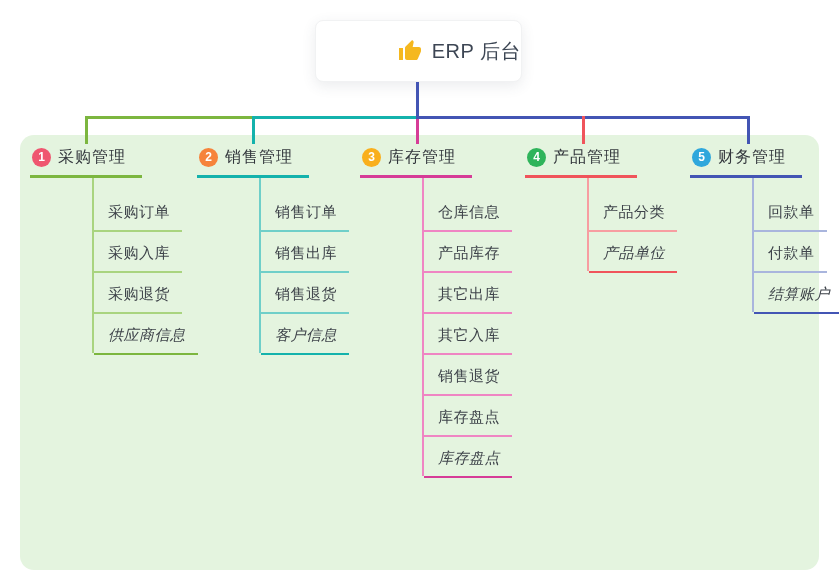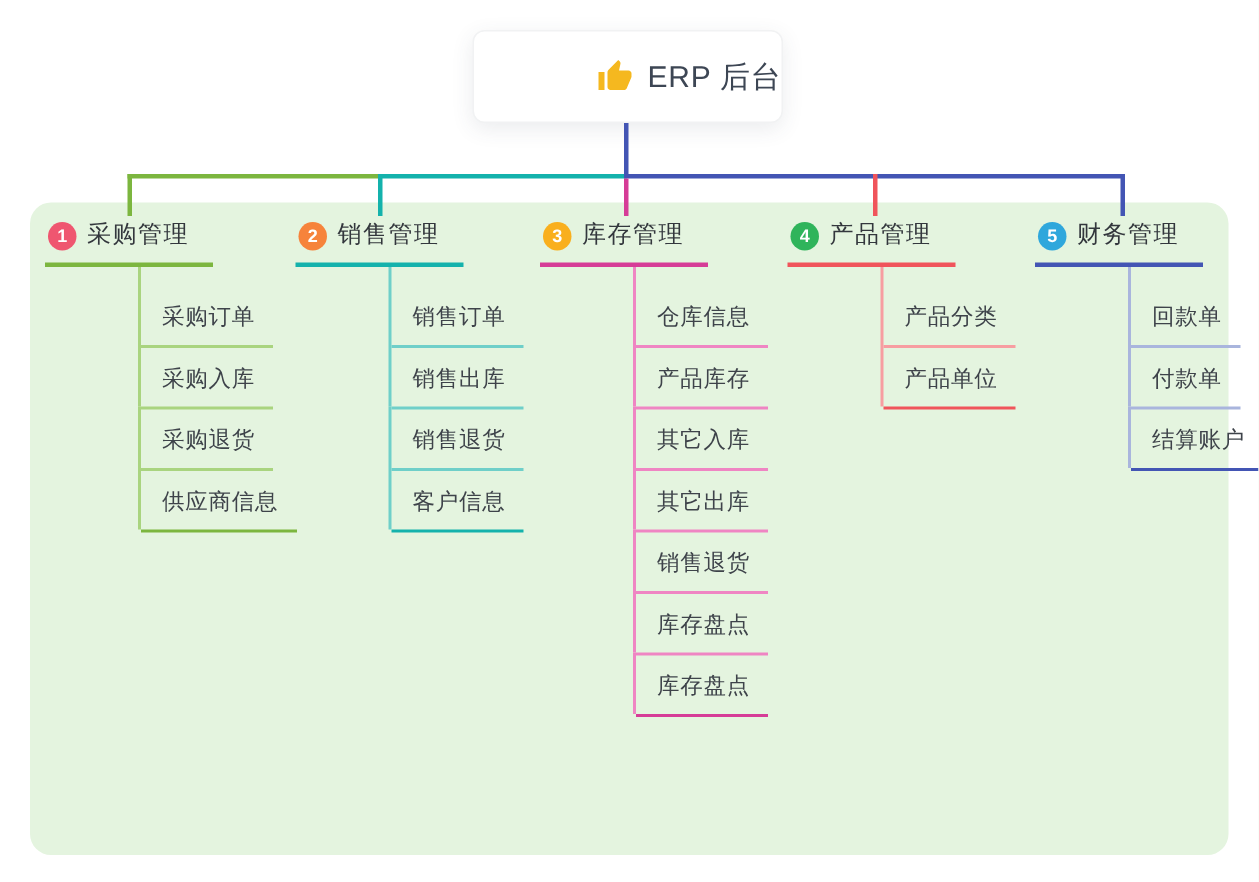--- a/index.html
+++ b/index.html
@@ -40,21 +40,21 @@
   }
   .branch-label{font-size:16px;line-height:22px;color:#33373d;font-weight:500;letter-spacing:1px;white-space:nowrap;}
 
   .children{margin-left:26px;padding-left:36px;}
   .row{height:41px;display:flex;align-items:flex-end;border-left:2px solid var(--cl);}
   .row:first-child{height:52px;}
   .child-label{
     font-size:15px;line-height:20px;color:#3e434a;letter-spacing:.5px;white-space:nowrap;
     padding:0 12px 8px 14px;border-bottom:2px solid var(--cl);margin-bottom:-2px;
   }
-  .row:last-child .child-label{border-bottom-color:var(--c);}
+  .row:last-child .child-label{border-bottom-color:var(--c);font-style:italic;}
 </style>
 </head>
 <body>
 
 <div class="canvas">
 
   <div class="panel" style="background: rgb(228, 244, 223);"></div>
 
   <div class="root-node">
     <span class="root-icon" style="color: rgb(245, 184, 31);">
@@ -125,24 +125,24 @@
       <span class="branch-label">库存管理</span>
     </div>
     <div class="children">
       <div class="row">
           <span class="child-label">仓库信息</span>
         </div>
       <div class="row">
           <span class="child-label">产品库存</span>
         </div>
       <div class="row">
-          <span class="child-label">其它入库</span>
+          <span class="child-label">其它出库</span>
         </div>
       <div class="row">
-          <span class="child-label">其它出库</span>
+          <span class="child-label">其它入库</span>
         </div>
       <div class="row">
           <span class="child-label">销售退货</span>
         </div>
       <div class="row">
           <span class="child-label">库存盘点</span>
         </div>
       <div class="row">
           <span class="child-label">库存盘点</span>
         </div>

